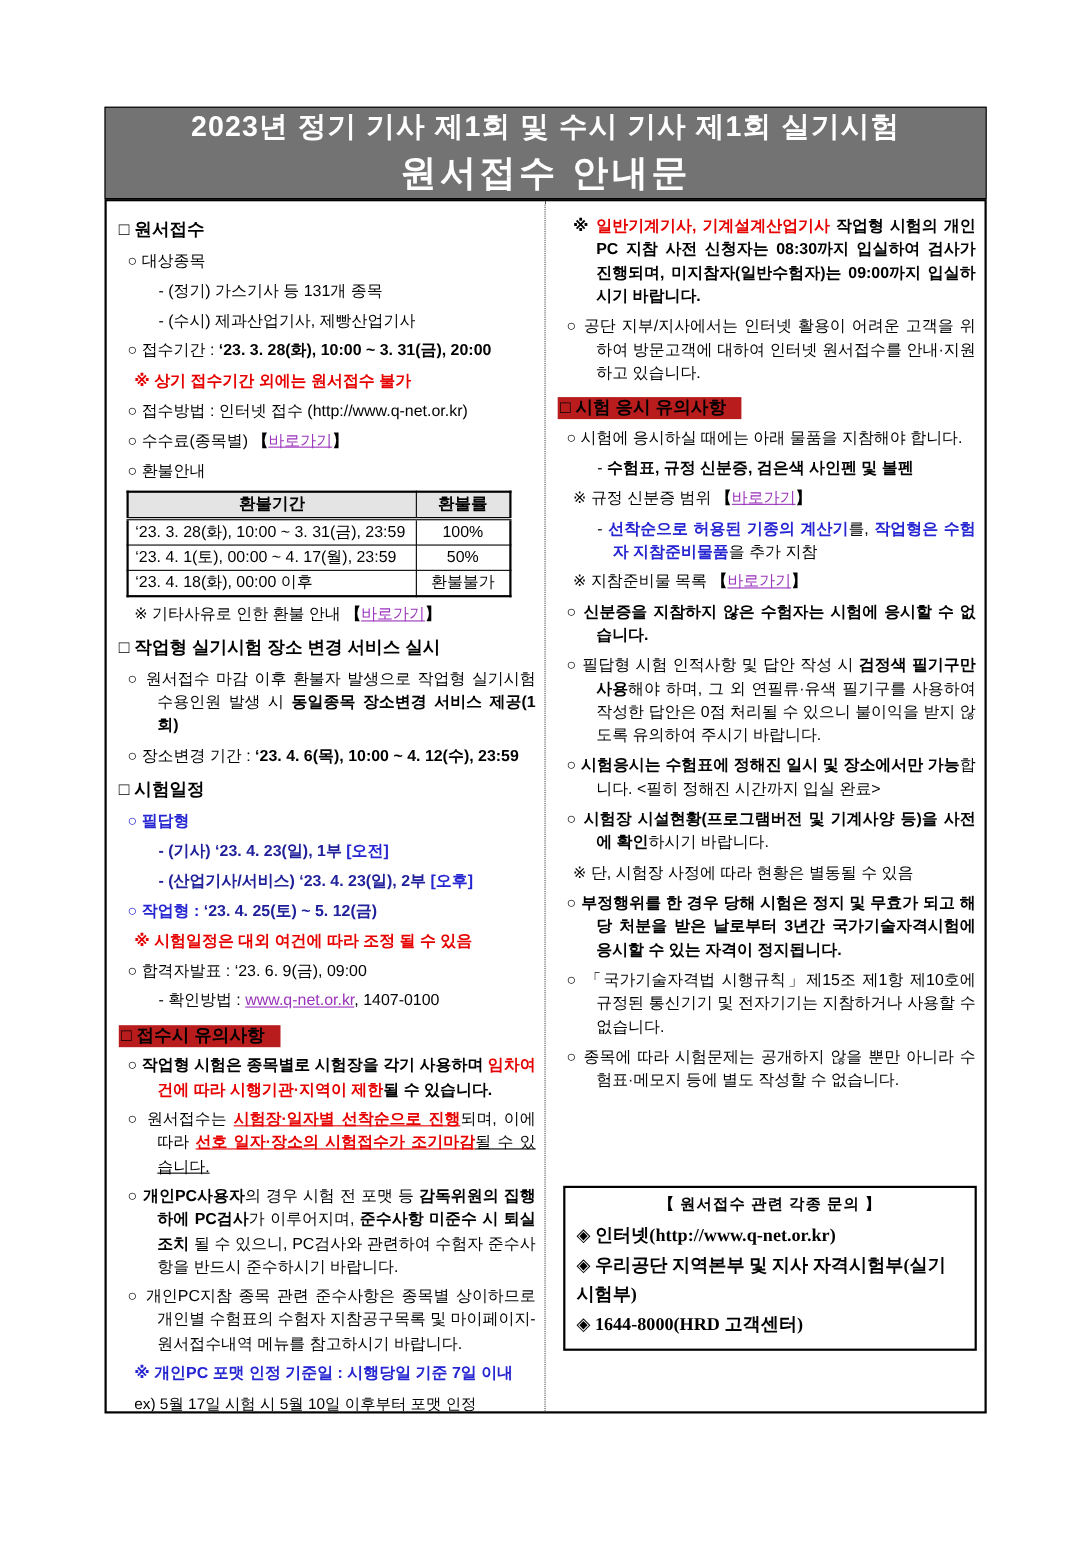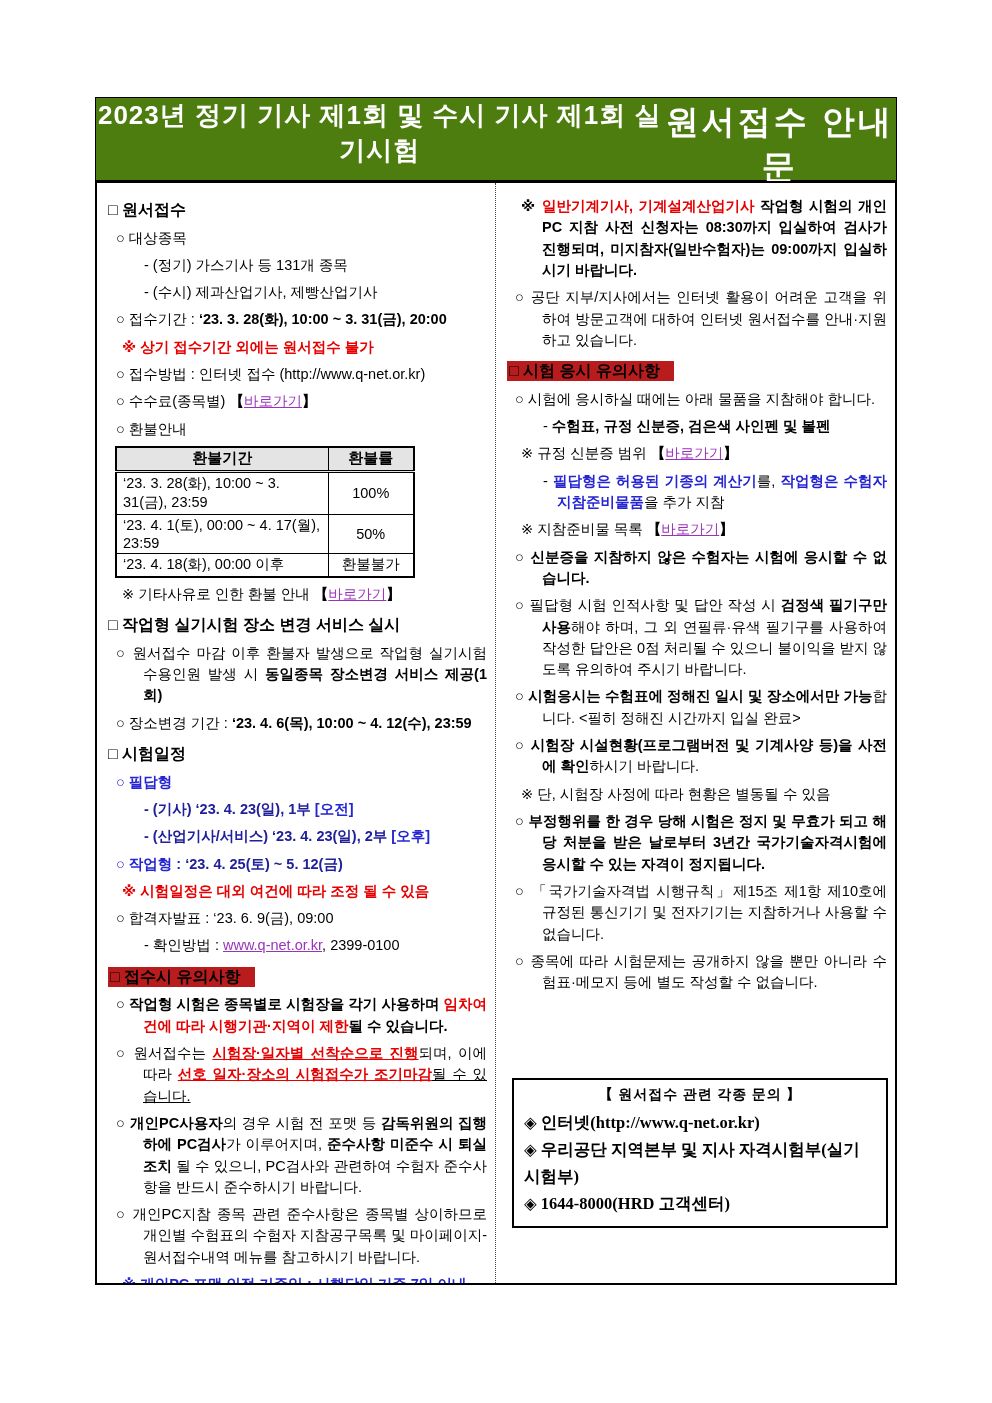--- a/index.html
+++ b/index.html
@@ -1,40 +1,40 @@
 <!DOCTYPE html>
 <html><head>
 <meta charset="utf-8">
 <style>
   * { margin:0; padding:0; box-sizing:border-box; }
   html,body { background:#fff; }
   body { width:992px; height:1403px; position:relative; font-family:"Liberation Sans","DejaVu Sans",sans-serif; color:#000; }
-  .doc-header { position:absolute; left:95px; top:97px; width:802px; height:84px; background:#4d7c0f; color:#fff;
-    display:flex; flex-direction:row; justify-content:center; text-align:center; border:1px solid #000; }
+  .doc-header { position:absolute; left:95px; top:97px; width:802px; height:84px; background:#737373; color:#fff;
+    display:flex; flex-direction:column; justify-content:center; text-align:center; border:1px solid #000; }
   .doc-header .l1 { font-size:26px; font-weight:bold; letter-spacing:1px; }
   .doc-header .l2 { font-size:33px; font-weight:bold; letter-spacing:3px; margin-top:2px; }
   .content { position:absolute; left:95px; top:181px; width:802px; height:1104px; border:2px solid #000;
     display:flex; overflow:hidden; }
   .col { width:50%; padding:7px 8px 4px 6px; }
   .col.left { border-right:1px dotted #444; }
   .blk { font-size:14.5px; line-height:1.47; margin:6px 0; text-align:justify; }
   .t-h1 { font-size:16px; font-weight:bold; margin:8px 0 6px; padding-left:5px; }
   .t-item { padding-left:40px; text-indent:-27px; }
   .t-sub  { padding-left:55px; text-indent:-14px; }
   .t-note { padding-left:40px; text-indent:-21px; }
   .t-ex   { padding-left:46px; text-indent:-27px; font-size:14px; }
   .b { font-weight:bold; }
   .u { text-decoration:underline; }
   .c-red    { color:#e60000; }
   .c-blue   { color:#2525d2; }
   .c-navy   { color:#20209a; }
   .c-purple { color:#9a33bb; }
   .hl { background:#b91c1c; padding:1px 14px 2px 2px; }
   .link { cursor:pointer; }
-  table.refund { border-collapse:collapse; width:300px; margin:5px 0 5px 12px; font-size:14.5px; border:2px solid #000;padding-left:32px; }
+  table.refund { border-collapse:collapse; width:350px; margin:5px 0 5px 12px; font-size:14.5px; border:2px solid #000;padding-left:32px; }
   table.refund th { background:#e4e4e4; border:1px solid #000; border-bottom:3px double #000; font-weight:bold;
     padding:1px 4px 2px; text-align:center; font-size:15px; }
   table.refund td { border:1px solid #000; padding:1px 6px 2px; }
   table.refund td.rate { text-align:center; width:86px; }
   .spacer { width:100%; }
   .contact { width:376px; margin-left:10px; border:2px solid #000; padding:6px 10px 9px;
     font-family:"Liberation Serif","DejaVu Serif",serif; }
   .contact .title { text-align:center; font-weight:bold; font-size:14px; margin-bottom:5px; letter-spacing:1px; }
   .contact .ci { font-weight:bold; font-size:16.5px; line-height:1.65; }
 </style>
@@ -81,37 +81,37 @@
       <div class="blk t-h1"><span class="b">□ 작업형 실기시험 장소 변경 서비스 실시</span></div>
       <div class="blk t-item"><span>○ 원서접수 마감 이후 환불자 발생으로 작업형 실기시험 수용인원 발생 시 </span><span class="b">동일종목 장소변경 서비스 제공(1회)</span></div>
       <div class="blk t-item"><span>○ 장소변경 기간 : </span><span class="b">‘23. 4. 6(목), 10:00 ~ 4. 12(수), 23:59</span></div>
       <div class="blk t-h1"><span class="b">□ 시험일정</span></div>
       <div class="blk t-item"><span class="b c-blue">○ 필답형</span></div>
       <div class="blk t-sub"><span class="b c-navy">- </span><span class="b c-navy">(기사) ‘23. 4. 23(일), 1부 </span><span class="b c-blue">[오전]</span></div>
       <div class="blk t-sub"><span class="b c-navy">- </span><span class="b c-navy">(산업기사/서비스) ‘23. 4. 23(일), 2부 </span><span class="b c-blue">[오후]</span></div>
       <div class="blk t-item"><span class="b c-blue">○ </span><span class="b c-blue">작업형 : </span><span class="b c-navy">‘23. 4. 25(토) ~ 5. 12(금)</span></div>
       <div class="blk t-note"><span class="b c-red">※ 시험일정은 대외 여건에 따라 조정 될 수 있음</span></div>
       <div class="blk t-item"><span>○ 합격자발표 : ‘23. 6. 9(금), 09:00</span></div>
-      <div class="blk t-sub"><span>- 확인방법 : </span><span class="u c-purple link">www.q-net.or.kr</span><span>, 2399-0100</span></div>
+      <div class="blk t-sub"><span>- 확인방법 : </span><span class="u c-purple link">www.q-net.or.kr</span><span>, 1407-0100</span></div>
       <div class="blk t-h1"><span class="hl"><span class="b">□ 접수시 유의사항</span></span></div>
       <div class="blk t-item"><span class="b">○ </span><span class="b">작업형 시험은 종목별로 시험장을 각기 사용하며 </span><span class="b c-red">임차여건에 따라 시행기관·지역이 제한</span><span class="b">될 수 있습니다.</span></div>
       <div class="blk t-item"><span>○ 원서접수는 </span><span class="b u c-red">시험장·일자별 선착순으로 진행</span><span>되며, 이에 따라 </span><span class="b u c-red">선호 일자·장소의 시험접수가 조기마감</span><span class="u">될 수 있습니다.</span></div>
       <div class="blk t-item"><span>○ </span><span class="b">개인PC사용자</span><span>의 경우 시험 전 포맷 등 </span><span class="b">감독위원의 집행 하에 PC검사</span><span>가 이루어지며, </span><span class="b">준수사항 미준수 시 퇴실조치</span><span> 될 수 있으니, PC검사와 관련하여 수험자 준수사항을 반드시 준수하시기 바랍니다.</span></div>
       <div class="blk t-item"><span>○ 개인PC지참 종목 관련 준수사항은 종목별 상이하므로 개인별 수험표의 수험자 지참공구목록 및 마이페이지-원서접수내역 메뉴를 참고하시기 바랍니다.</span></div>
       <div class="blk t-note"><span class="b c-blue">※ 개인PC 포맷 인정 기준일 : 시행당일 기준 7일 이내</span></div>
       <div class="blk t-ex"><span>ex) 5월 17일 시험 시 5월 10일 이후부터 포맷 인정</span></div>
     </div>
   <div class="col right" id="col-right">
       <div class="blk t-note"><span class="b">※ </span><span class="b c-red">일반기계기사, 기계설계산업기사</span><span class="b"> 작업형 시험의 개인PC 지참 사전 신청자는 </span><span class="b">08:30</span><span class="b">까지 입실하여 검사가 진행되며, 미지참자(일반수험자)는 </span><span class="b">09:00</span><span class="b">까지 입실하시기 바랍니다.</span></div>
       <div class="blk t-item"><span>○ 공단 지부/지사에서는 인터넷 활용이 어려운 고객을 위하여 방문고객에 대하여 인터넷 원서접수를 안내·지원하고 있습니다.</span></div>
       <div class="blk t-h1"><span class="hl"><span class="b">□ 시험 응시 유의사항</span></span></div>
       <div class="blk t-item"><span>○ 시험에 응시하실 때에는 아래 물품을 지참해야 합니다.</span></div>
       <div class="blk t-sub"><span>- </span><span class="b">수험표, 규정 신분증, 검은색 사인펜 및 볼펜</span></div>
       <div class="blk t-note"><span>※ 규정 신분증 범위 </span><span class="b">【</span><span class="u c-purple link">바로가기</span><span class="b">】</span></div>
-      <div class="blk t-sub"><span>- </span><span class="b c-blue">필답형은 허용된 기종의 계산기</span><span>를, </span><span class="b c-blue">작업형은 수험자 지참준비물품</span><span>을 추가 지참</span></div>
+      <div class="blk t-sub"><span>- </span><span class="b c-blue">선착순으로 허용된 기종의 계산기</span><span>를, </span><span class="b c-blue">작업형은 수험자 지참준비물품</span><span>을 추가 지참</span></div>
       <div class="blk t-note"><span>※ 지참준비물 목록 </span><span class="b">【</span><span class="u c-purple link">바로가기</span><span class="b">】</span></div>
       <div class="blk t-item"><span>○ </span><span class="b">신분증을 지참하지 않은 수험자는 시험에 응시할 수 없습니다.</span></div>
       <div class="blk t-item"><span>○ 필답형 시험 인적사항 및 답안 작성 시 </span><span class="b">검정색 필기구만 사용</span><span>해야 하며, 그 외 연필류·유색 필기구를 사용하여 작성한 답안은 0점 처리될 수 있으니 불이익을 받지 않도록 유의하여 주시기 바랍니다.</span></div>
       <div class="blk t-item"><span>○ </span><span class="b">시험응시는 수험표에 정해진 일시 및 장소에서만 가능</span><span>합니다. &lt;필히 정해진 시간까지 입실 완료&gt;</span></div>
       <div class="blk t-item"><span>○ </span><span class="b">시험장 시설현황(프로그램버전 및 기계사양 등)을 사전에 확인</span><span>하시기 바랍니다.</span></div>
       <div class="blk t-note"><span>※ 단, 시험장 사정에 따라 현황은 별동될 수 있음</span></div>
       <div class="blk t-item"><span>○ </span><span class="b">부정행위를 한 경우 당해 시험은 정지 및 무효가 되고 해당 처분을 받은 날로부터 3년간 국가기술자격시험에 응시할 수 있는 자격이 정지됩니다.</span></div>
       <div class="blk t-item"><span>○ 「국가기술자격법 시행규칙」제15조 제1항 제10호에 규정된 통신기기 및 전자기기는 지참하거나 사용할 수 없습니다.</span></div>
       <div class="blk t-item"><span>○ 종목에 따라 시험문제는 공개하지 않을 뿐만 아니라 수험표·메모지 등에 별도 작성할 수 없습니다.</span></div>
       <div class="spacer" style="height: 78px;"></div>

